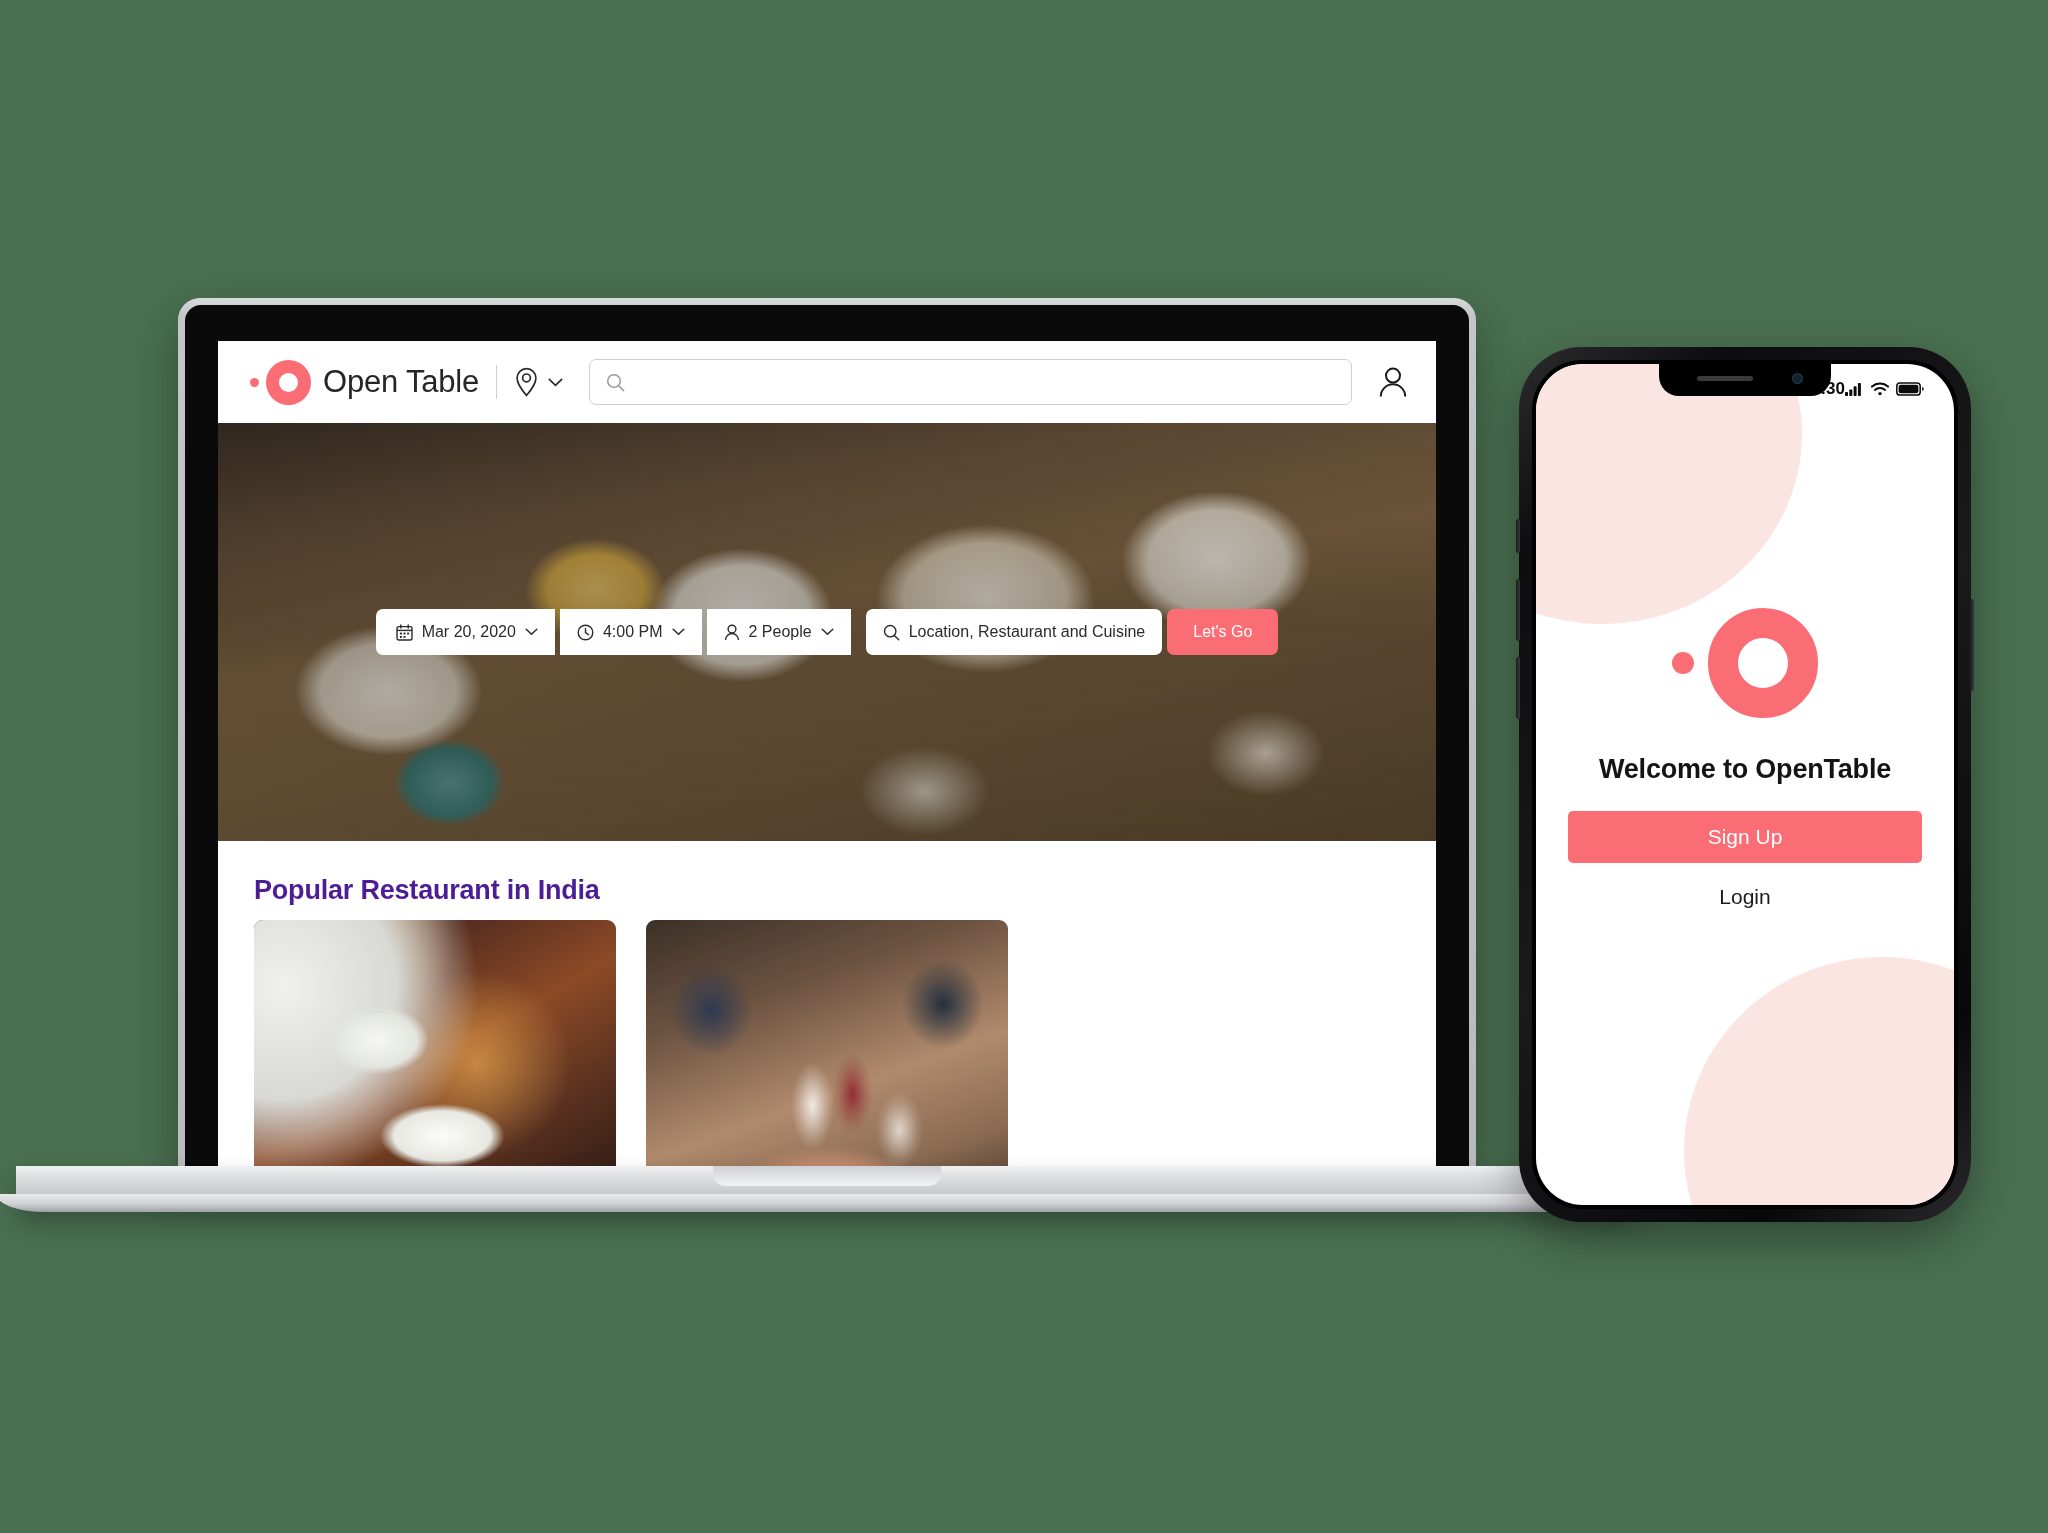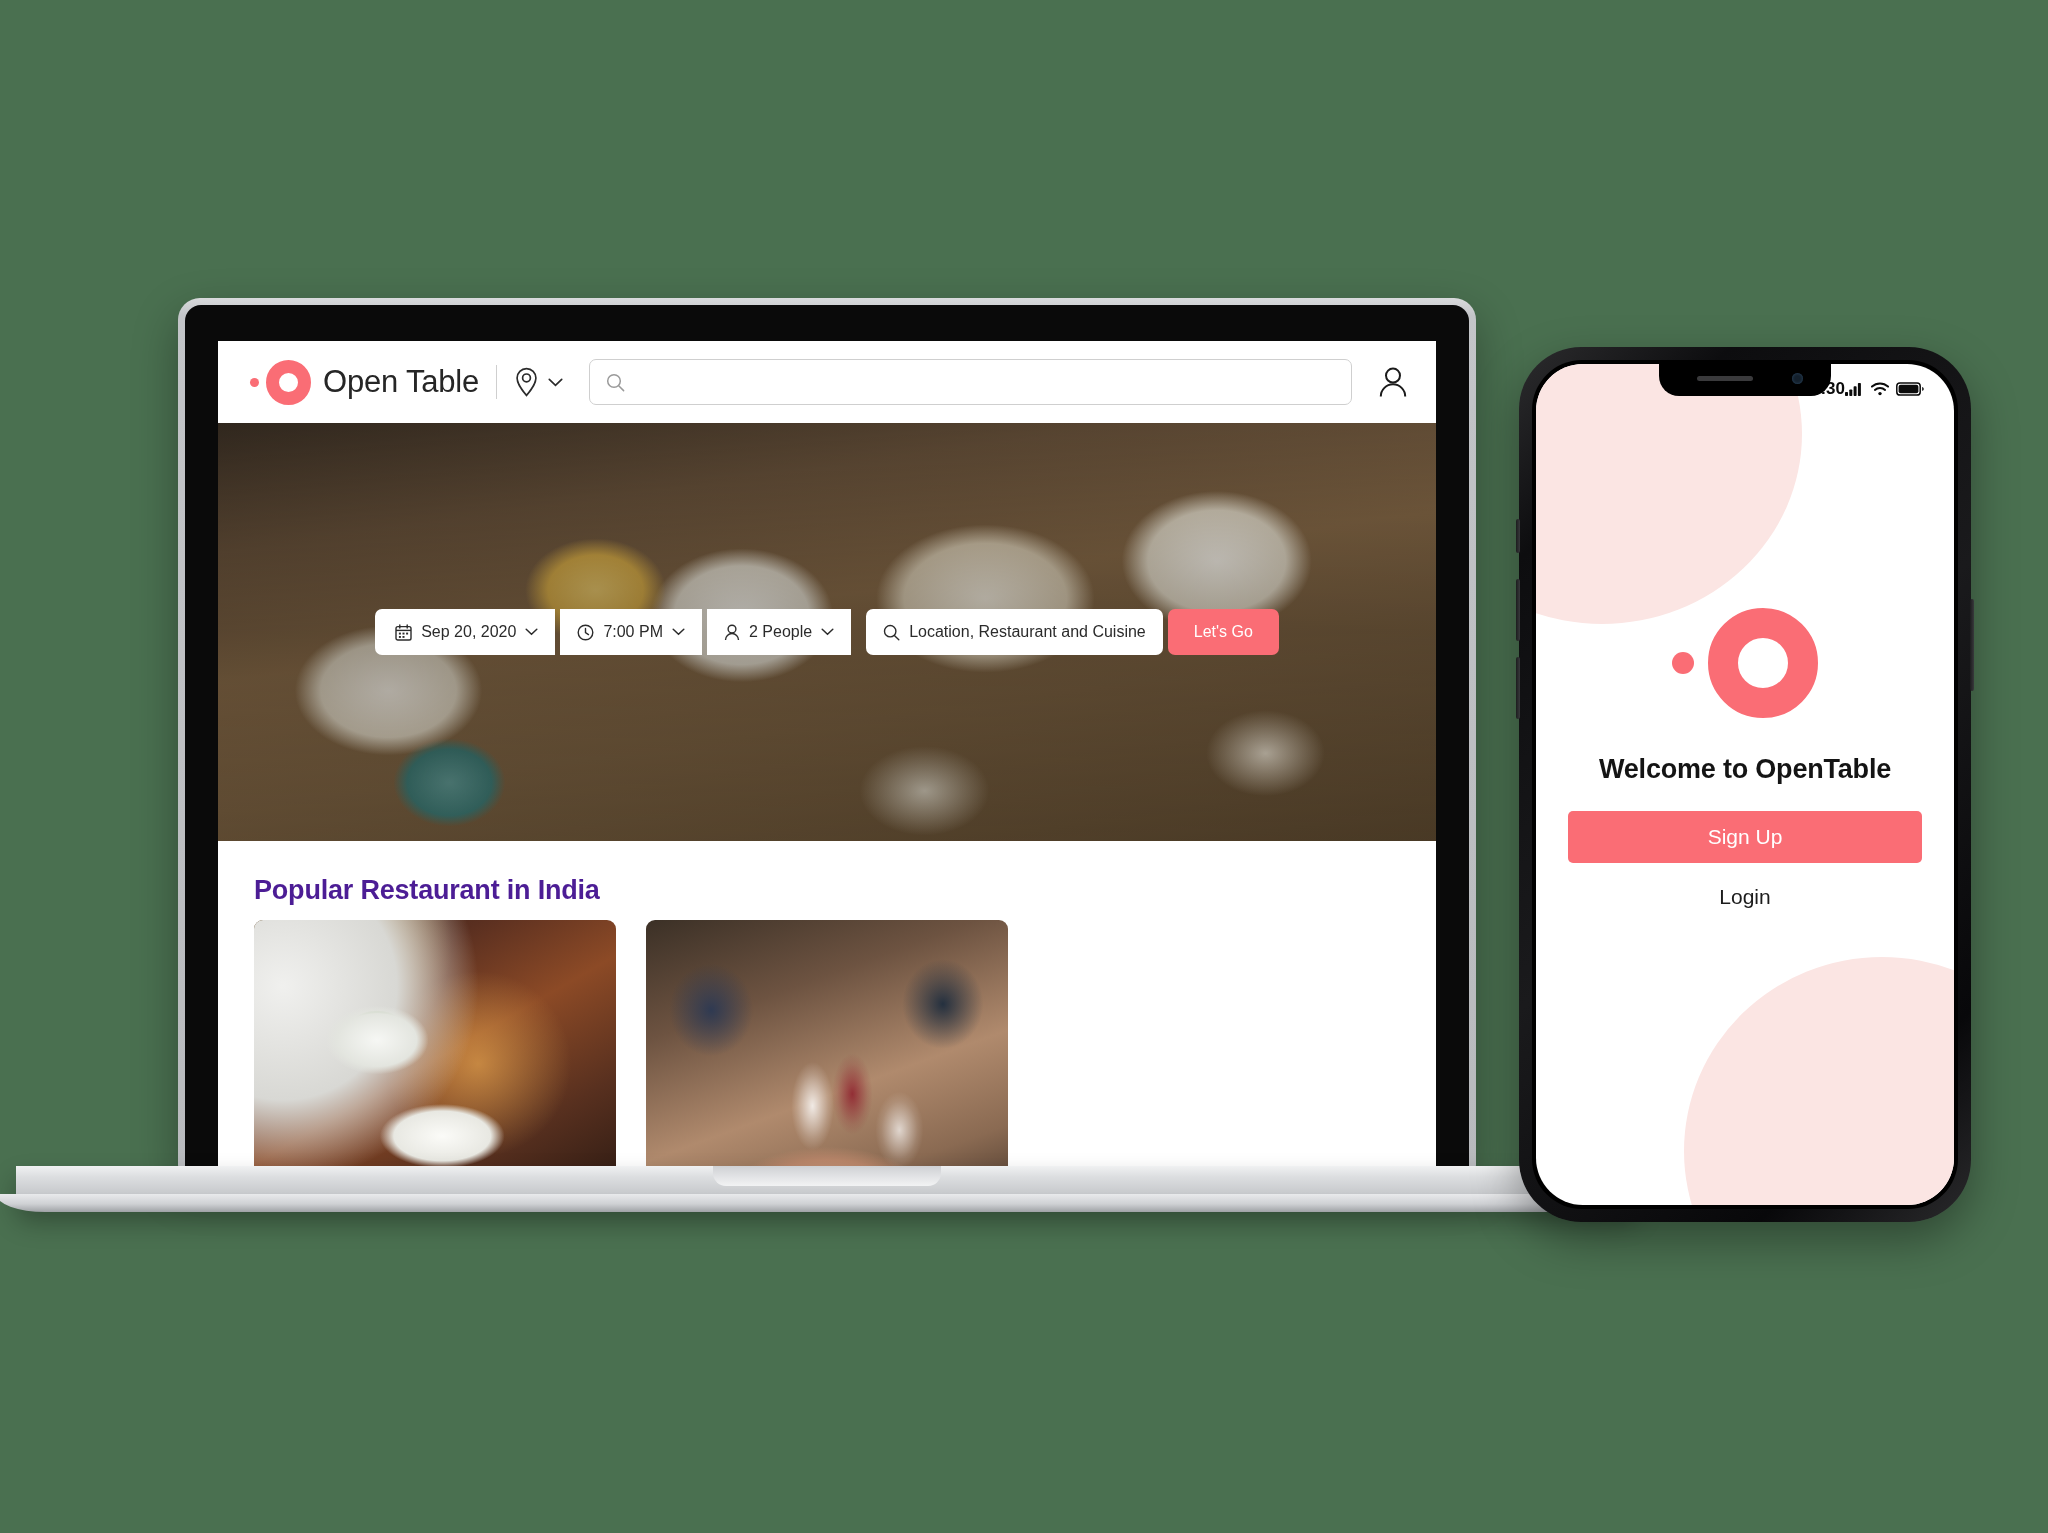--- a/index.html
+++ b/index.html
@@ -562,36 +562,36 @@
                       <rect x="1" y="2.6" width="15" height="13.4" rx="1.8" stroke="#2b2b2b" stroke-width="1.4" fill="none"></rect>
                       <path d="M1 6.4h15" stroke="#2b2b2b" stroke-width="1.4"></path>
                       <path d="M4.8 1v3M12.2 1v3" stroke="#2b2b2b" stroke-width="1.4" stroke-linecap="round"></path>
                       <rect x="3.9" y="8.6" width="2" height="1.9" fill="#2b2b2b"></rect>
                       <rect x="7.5" y="8.6" width="2" height="1.9" fill="#2b2b2b"></rect>
                       <rect x="11.1" y="8.6" width="2" height="1.9" fill="#2b2b2b"></rect>
                       <rect x="3.9" y="12" width="2" height="1.9" fill="#2b2b2b"></rect>
                       <rect x="7.5" y="12" width="2" height="1.9" fill="#2b2b2b"></rect>
                     </svg>
                   </span>
-                  <span>Sep 20, 2020</span>
+                  <span>Mar 20, 2020</span>
                   <span>
                     <svg width="13" height="8" viewBox="0 0 13 8" fill="none">
                       <path d="M1.2 1.2L6.5 6.2l5.3-5" stroke="#2b2b2b" stroke-width="1.5" stroke-linecap="round" fill="none"></path>
                     </svg>
                   </span>
                 </div>
 
                 <div class="bk-field mid">
                   <span>
                     <svg width="17" height="17" viewBox="0 0 17 17" fill="none">
                       <circle cx="8.5" cy="8.5" r="7.3" stroke="#2b2b2b" stroke-width="1.4" fill="none"></circle>
                       <path d="M8.5 4.4v4.3l3 1.9" stroke="#2b2b2b" stroke-width="1.4" stroke-linecap="round" fill="none"></path>
                     </svg>
                   </span>
-                  <span>7:00 PM</span>
+                  <span>4:00 PM</span>
                   <span>
                     <svg width="13" height="8" viewBox="0 0 13 8" fill="none">
                       <path d="M1.2 1.2L6.5 6.2l5.3-5" stroke="#2b2b2b" stroke-width="1.5" stroke-linecap="round" fill="none"></path>
                     </svg>
                   </span>
                 </div>
 
                 <div class="bk-field mid">
                   <span>
                     <svg width="16" height="17" viewBox="0 0 16 17" fill="none">

